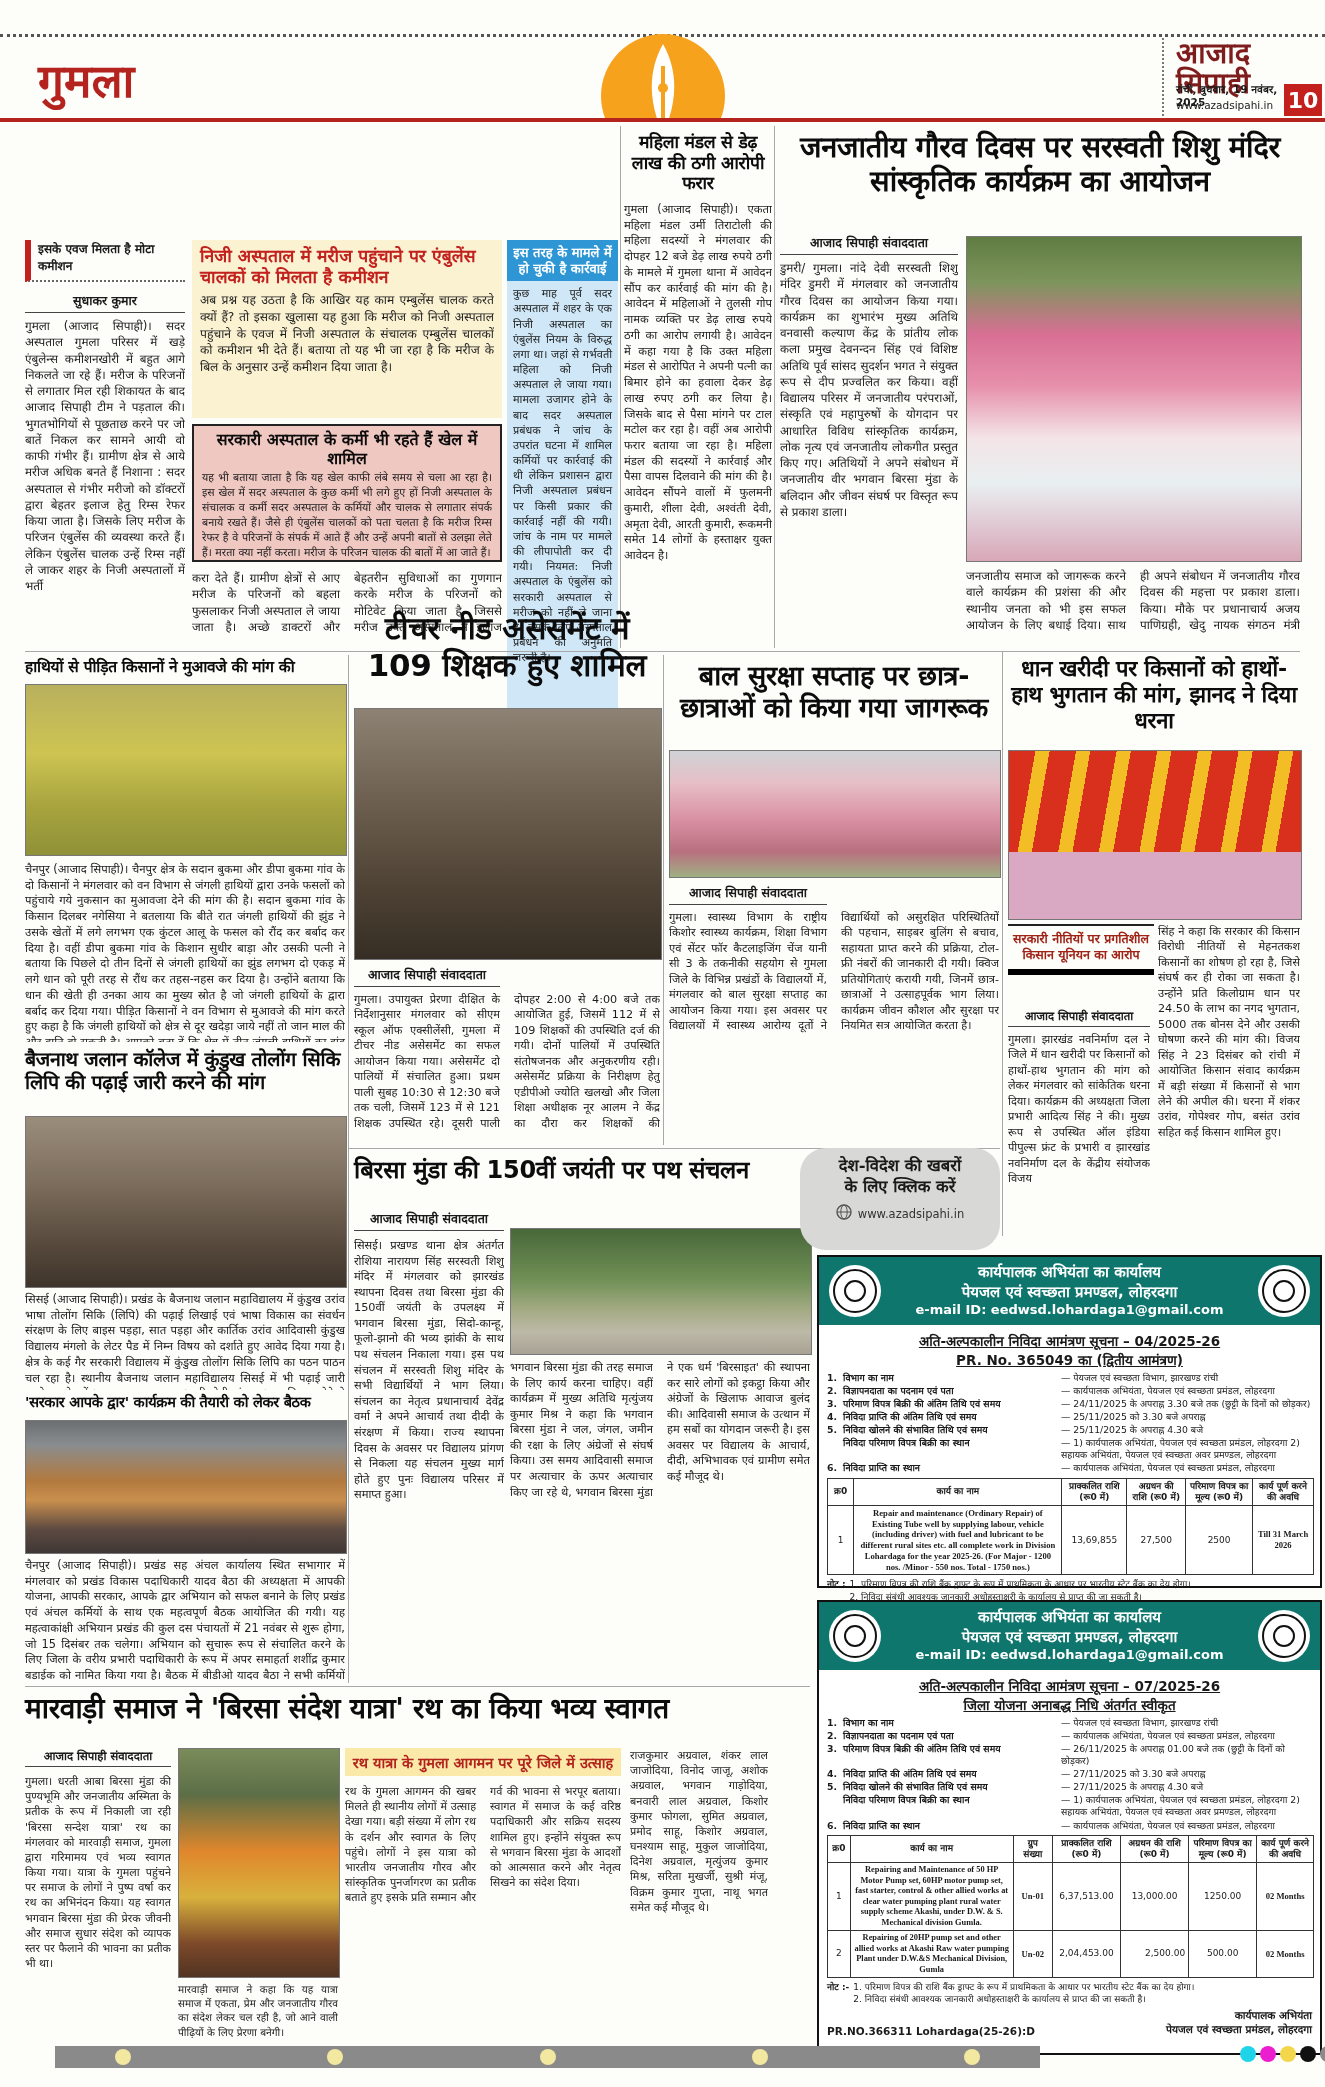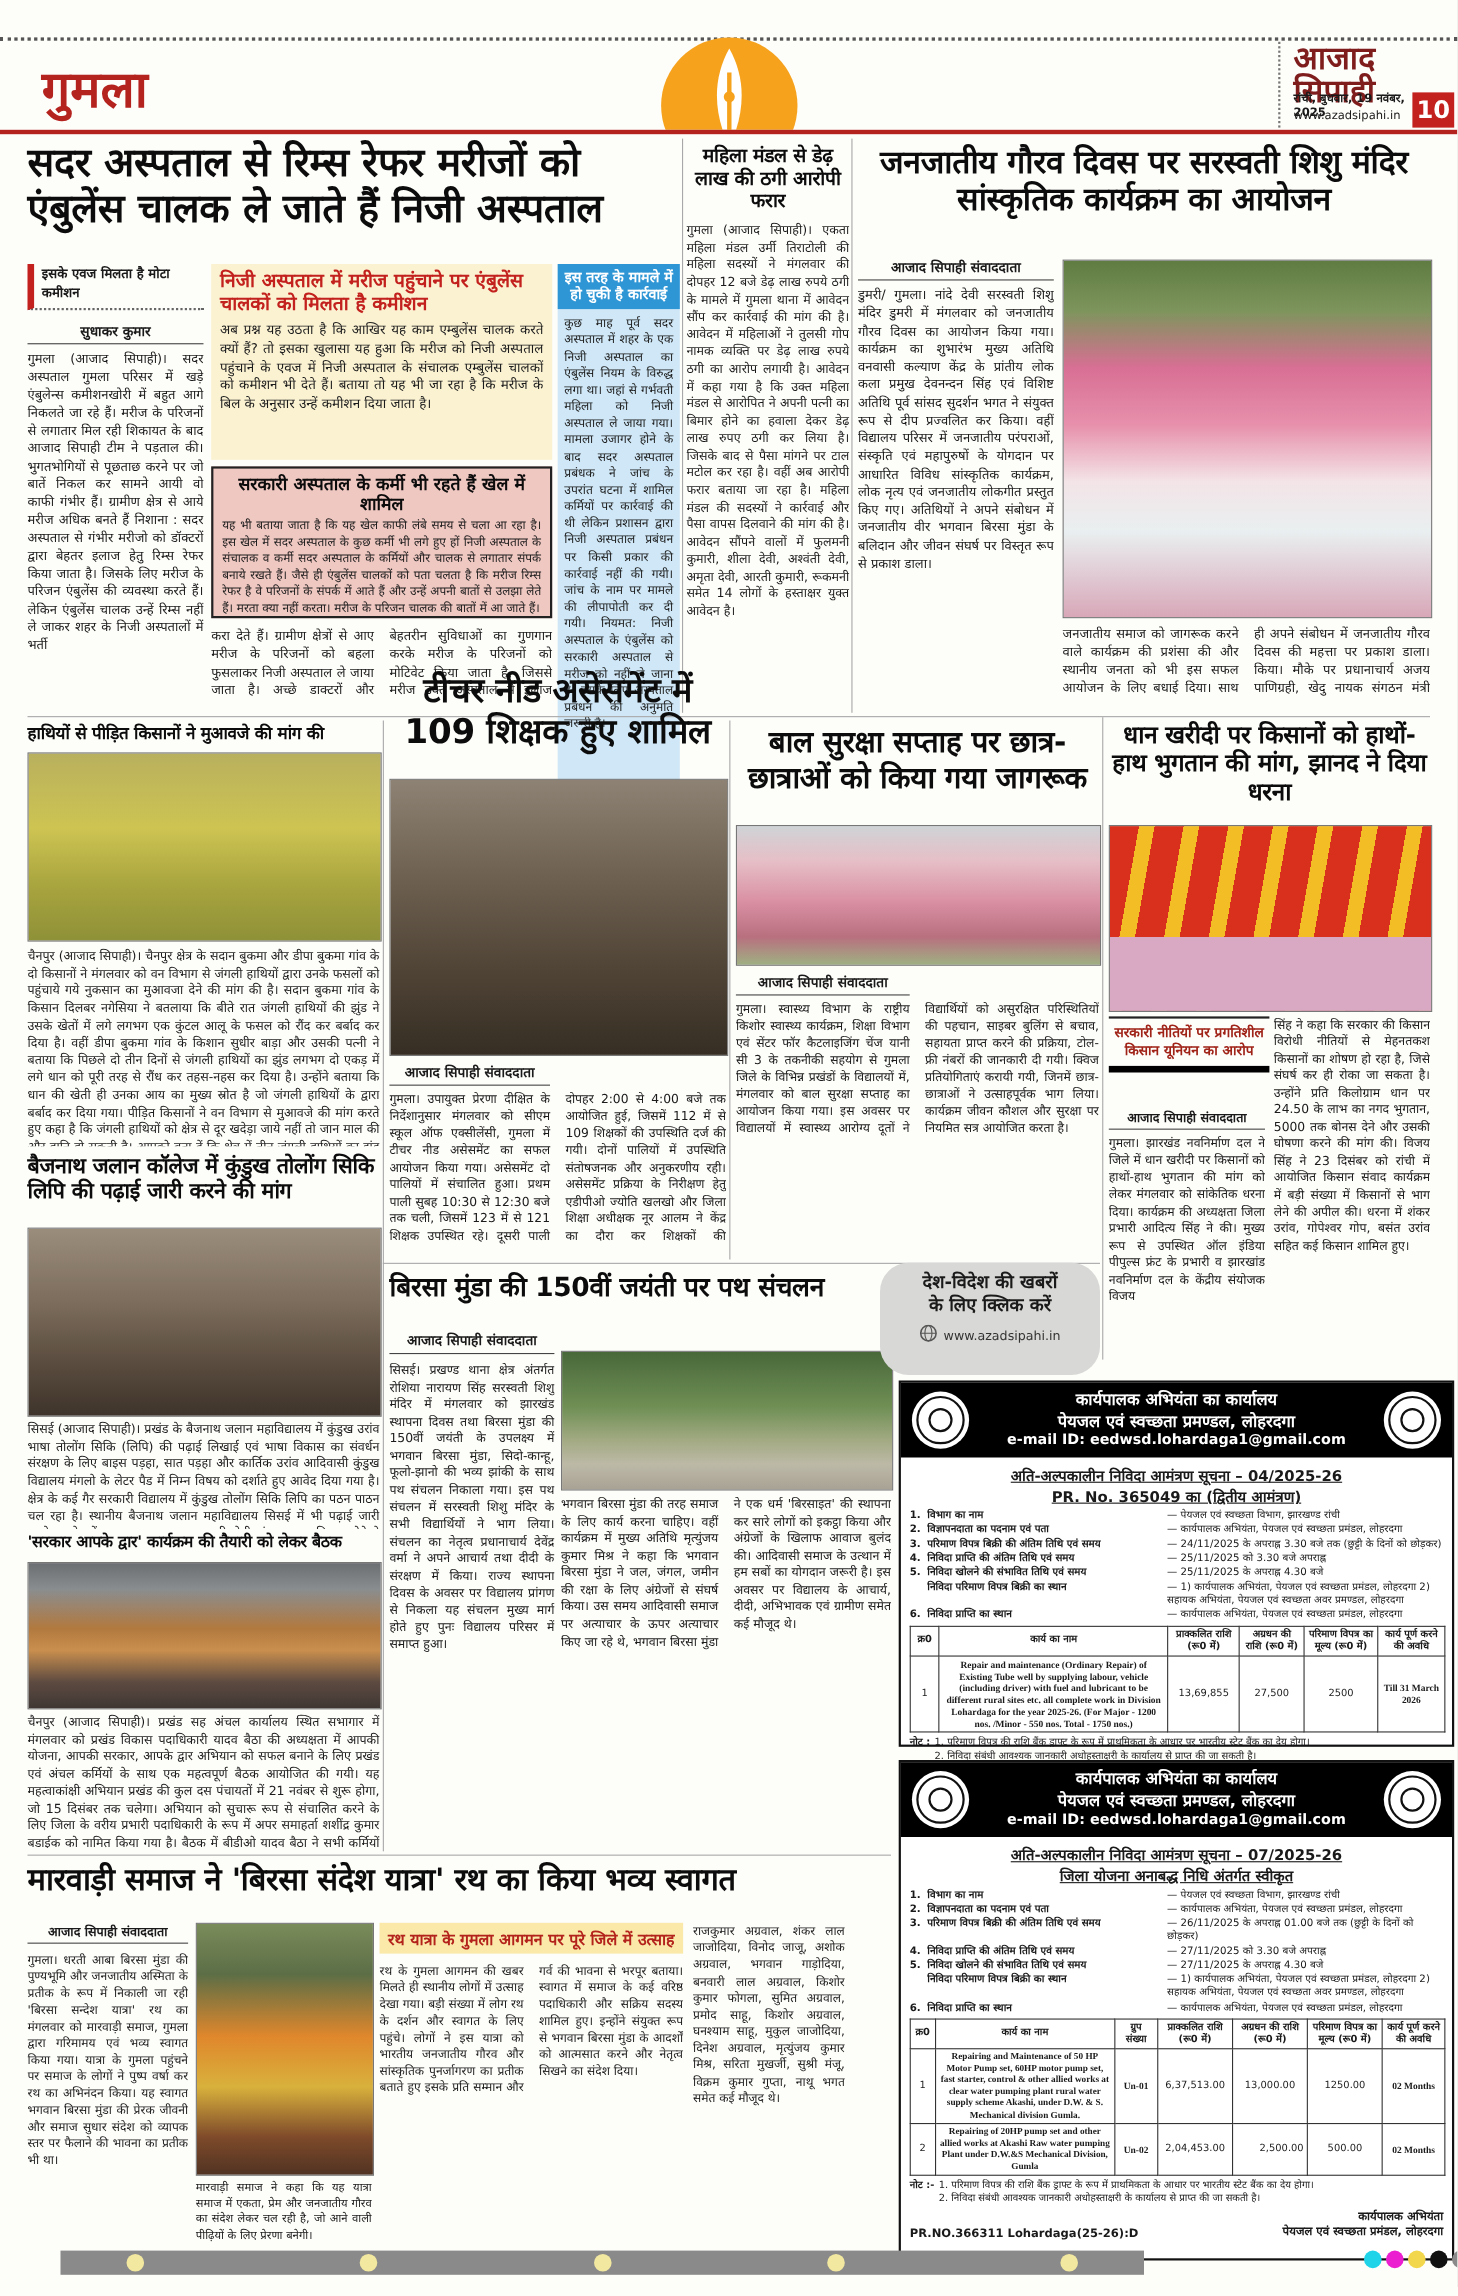--- a/index.html
+++ b/index.html
@@ -7,21 +7,21 @@
         font-family:"DejaVu Sans",sans-serif;color:#1a1a1a;overflow:hidden;}
   .abs{position:absolute;}
   .hl{font-weight:bold;color:#0c0c0c;line-height:1.18;letter-spacing:-0.3px;}
   .body-txt{font-size:11.8px;line-height:1.38;text-align:justify;color:#1c1c1c;overflow:hidden;}
   .byline{font-weight:bold;text-align:center;font-size:12.5px;border-bottom:1.5px solid #444;padding-bottom:3px;}
   .vline{border-left:1px solid #a8a8a8;}
   .hline{border-top:1px solid #a8a8a8;}
   .photo{border:1px solid #777;}
   .boxtitle{font-weight:bold;line-height:1.2;}
   .notice{border:2.5px solid #111;background:#fff;}
-  .notice-head{background:#000000;color:#fff;display:flex;align-items:center;gap:8px;padding:6px 10px;}
+  .notice-head{background:#0f766e;color:#fff;display:flex;align-items:center;gap:8px;padding:6px 10px;}
   .notice-head .mid{flex:1;text-align:center;line-height:1.3;}
   .seal{width:52px;height:52px;border-radius:50%;background:#fff;display:flex;align-items:center;justify-content:center;flex:0 0 auto;}
   .seal .inner{width:40px;height:40px;border-radius:50%;border:2.5px solid #111;display:flex;align-items:center;justify-content:center;}
   .seal .core{width:18px;height:18px;border-radius:50%;border:2px solid #111;}
   .ntitle{text-align:center;font-weight:bold;text-decoration:underline;font-size:13.5px;margin-top:5px;}
   .nitem{display:flex;font-size:9.3px;line-height:1.3;margin:1px 0;}
   .nitem .lab{width:218px;flex:0 0 auto;font-weight:bold;}
   .nitem .num{width:16px;flex:0 0 auto;font-weight:bold;}
   .nitem .val{flex:1;}
   table.ntable{border-collapse:collapse;table-layout:fixed;font-size:9px;line-height:1.25;}
@@ -50,21 +50,20 @@
     </svg>
   </div>
 
   <div class="abs" style="left:1162px;top:38px;height:78px;border-left:2px dotted #777;"></div>
   <div class="abs" style="left:1176px;top:38px;width:150px;font-size:29px;font-weight:bold;color:#7f1d1d;line-height:1.05;">आजाद सिपाही</div>
   <div class="abs" style="left:1176px;top:82px;width:120px;font-size:10.5px;font-weight:bold;">रांची, बुधवार, 19 नवंबर, 2025</div>
   <div class="abs" style="left:1176px;top:99px;width:110px;font-size:10.5px;">www.azadsipahi.in</div>
   <div class="abs" style="left:1284px;top:84px;width:38px;height:32px;background:#c2211d;color:#fff;font-size:22px;font-weight:bold;display:flex;align-items:center;justify-content:center;">10</div>
   <div class="abs" style="left:0;top:118px;width:1325px;height:4px;background:#b5231f;"></div>
 
-  <div class="abs hl" style="left:25px;top:128px;width:593px;height:102px;font-size:36px;">सदर अस्पताल से रिम्स रेफर मरीजों को एंबुलेंस चालक ले जाते हैं निजी अस्पताल</div>
 
   <div class="abs" style="left:25px;top:240px;width:160px;">
     <div style="border-left:6px solid #c2211d;padding-left:7px;font-size:12px;font-weight:bold;border-bottom:2px dotted #666;padding-bottom:6px;">इसके एवज मिलता है मोटा कमीशन</div>
   </div>
   <div class="abs byline" style="left:25px;top:292px;width:160px;">सुधाकर कुमार</div>
   <div class="abs body-txt" style="left:25px;top:318px;width:160px;height:330px;">गुमला (आजाद सिपाही)। सदर अस्पताल गुमला परिसर में खड़े एंबुलेन्स कमीशनखोरी में बहुत आगे निकलते जा रहे हैं। मरीज के परिजनों से लगातार मिल रही शिकायत के बाद आजाद सिपाही टीम ने पड़ताल की। भुगतभोगियों से पूछताछ करने पर जो बातें निकल कर सामने आयी वो काफी गंभीर हैं। ग्रामीण क्षेत्र से आये मरीज अधिक बनते हैं निशाना : सदर अस्पताल से गंभीर मरीजो को डॉक्टरों द्वारा बेहतर इलाज हेतु रिम्स रेफर किया जाता है। जिसके लिए मरीज के परिजन एंबुलेंस की व्यवस्था करते हैं। लेकिन एंबुलेंस चालक उन्हें रिम्स नहीं ले जाकर शहर के निजी अस्पतालों में भर्ती</div>
 
   <div class="abs" style="left:192px;top:240px;width:310px;height:178px;background:#fbf2d2;padding:6px 8px;box-sizing:border-box;">
     <div class="boxtitle" style="color:#c2211d;font-size:17.5px;">निजी अस्पताल में मरीज पहुंचाने पर एंबुलेंस चालकों को मिलता है कमीशन</div>
     <div class="body-txt" style="font-size:12.2px;margin-top:4px;height:108px;">अब प्रश्न यह उठता है कि आखिर यह काम एम्बुलेंस चालक करते क्यों हैं? तो इसका खुलासा यह हुआ कि मरीज को निजी अस्पताल पहुंचाने के एवज में निजी अस्पताल के संचालक एम्बुलेंस चालकों को कमीशन भी देते हैं। बताया तो यह भी जा रहा है कि मरीज के बिल के अनुसार उन्हें कमीशन दिया जाता है।</div>

